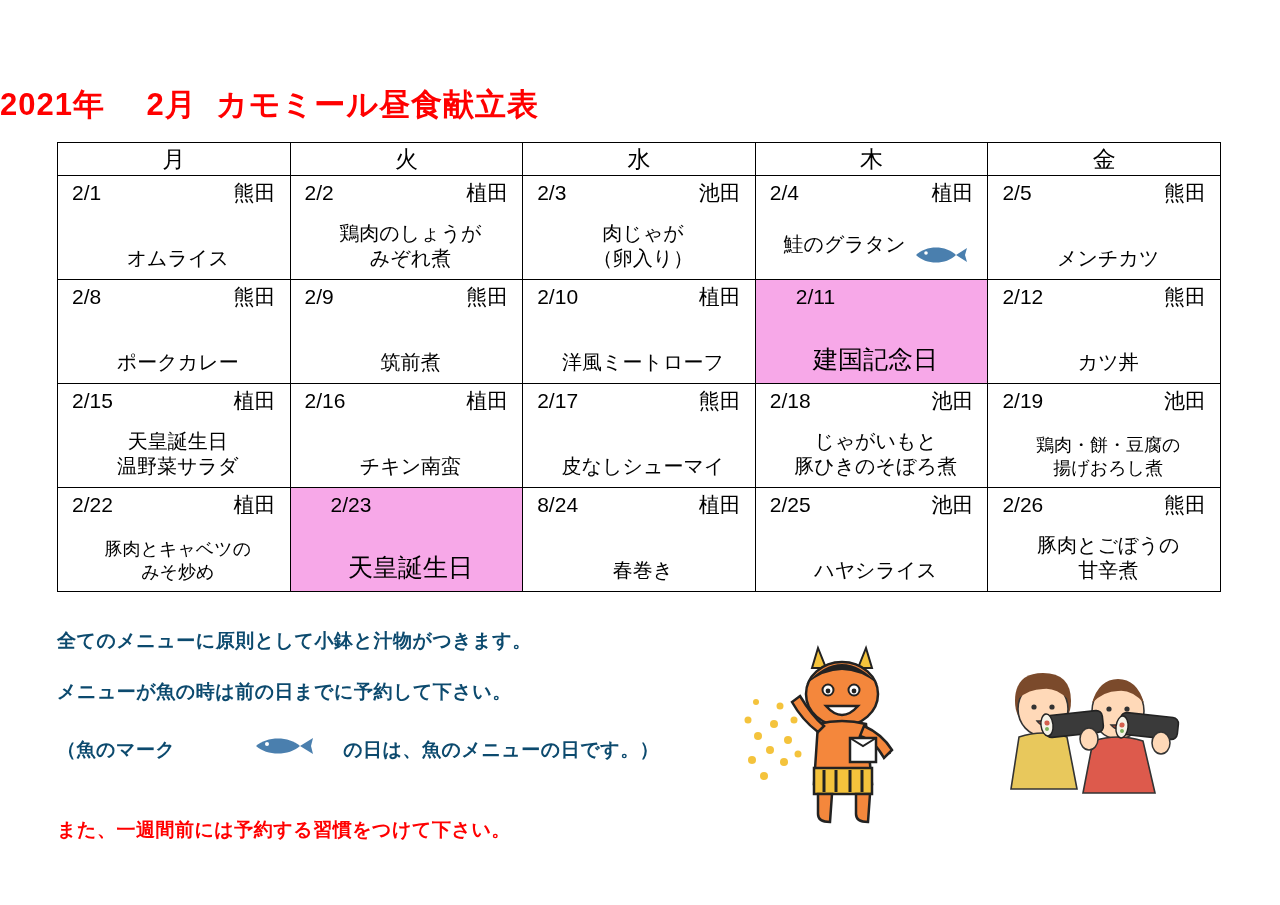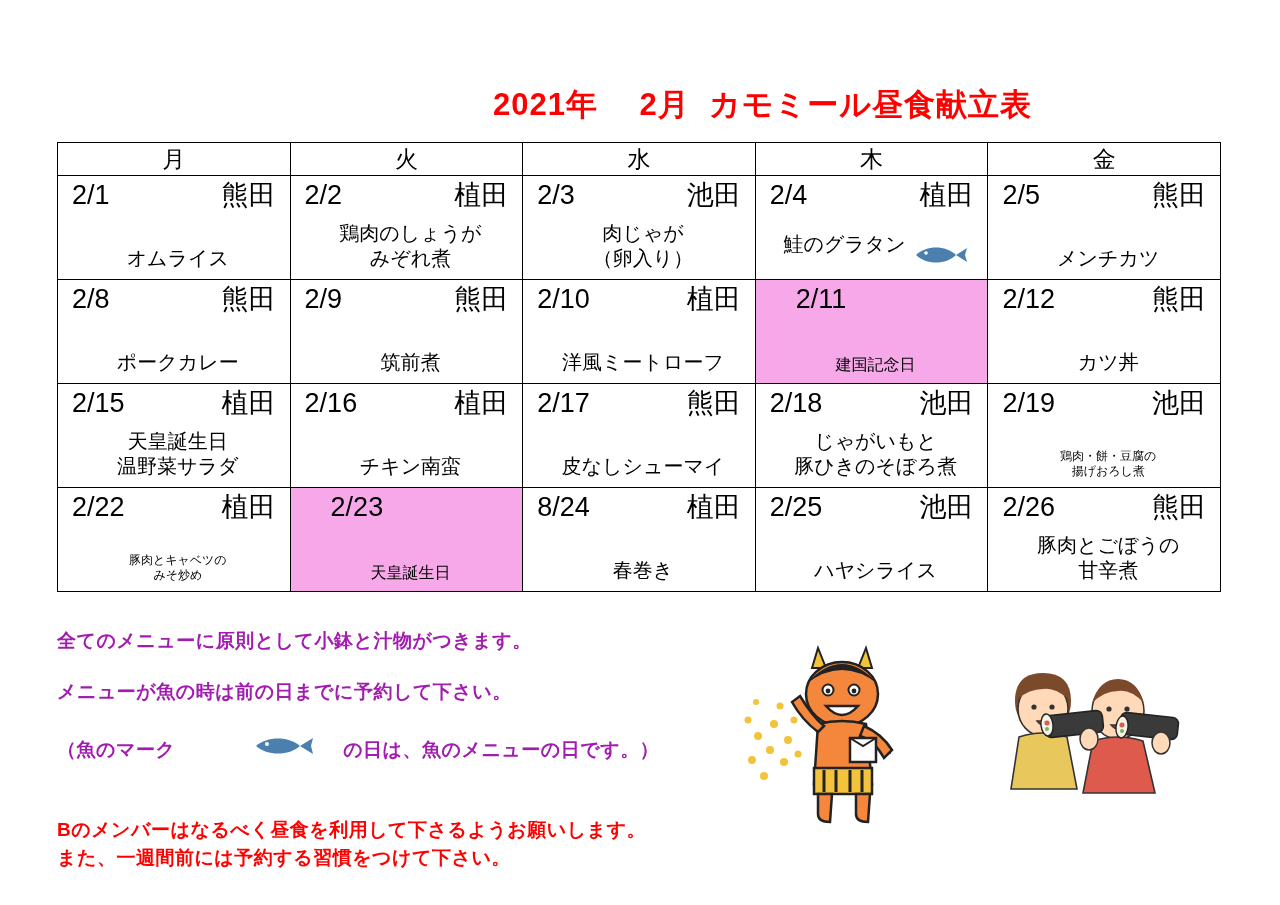--- a/index.html
+++ b/index.html
@@ -21,21 +21,21 @@
     width: 1280px;
     height: 905px;
   }
 
   
   .title {
     position: absolute;
     left: 0;
     top: 84px;
     width: 1032px;
-    text-align: right;
+    text-align: left;
     color: #ff0000;
     font-size: 31px;
     font-weight: bold;
     letter-spacing: 1px;
     white-space: pre;
   }
 
   
   .calendar {
     position: absolute;
@@ -64,65 +64,65 @@
   .cell-inner {
     position: relative;
     height: 100%;
     width: 100%;
   }
   .cell-head {
     display: flex;
     justify-content: space-between;
     align-items: flex-start;
     padding: 5px 14px 0 14px;
-    font-size: 27px;
+    font-size: 21px;
     line-height: 1.1;
     box-sizing: border-box;
   }
   .cell-date { white-space: pre; }
   .cell-person { white-space: pre; }
   .cell-menu {
     position: absolute;
     left: 8px;
     right: 0;
     bottom: 8px;
     text-align: center;
     font-size: 20px;
     line-height: 1.25;
     white-space: pre-line;
     padding: 0 4px;
     box-sizing: border-box;
   }
   .cell-menu.small {
-    font-size: 12px;
+    font-size: 18px;
     margin-top: 40px;
   }
   .holiday {
     background: #f7a8e8;
   }
   .holiday .cell-head { justify-content: flex-start; padding-left: 40px; }
-  .holiday .cell-menu { font-size: 16px; }
+  .holiday .cell-menu { font-size: 25px; }
 
   .fish {
     display: inline-block;
     vertical-align: middle;
     margin-left: 6px;
   }
 
   
   .notes {
     position: absolute;
     left: 57px;
     top: 627px;
     width: 700px;
   }
   .note-line {
     font-size: 19px;
     font-weight: bold;
-    color: #a21caf;
+    color: #0c4a6e;
     letter-spacing: 0.5px;
     line-height: 1.5;
     white-space: pre;
   }
   .note-block { margin-bottom: 22px; }
   .note-red {
     color: #ff0000;
   }
   .note-inline {
     display: flex;
@@ -385,21 +385,20 @@
           <svg width="64" height="22" viewBox="0 0 64 22">
             <path d="M5 11 C16 1, 38 1, 49 11 C38 21, 16 21, 5 11 Z" fill="#4a7fae"></path>
             <path d="M49 11 L62 3 L60 11 L62 19 Z" fill="#4a7fae"></path>
             <circle cx="16" cy="9" r="2" fill="#ffffff"></circle>
           </svg>
         </span>
         <span style="margin-left:16px">の日は、魚のメニューの日です。）</span>
       </div>
     </div>
     <div class="note-block">
-      <div class="note-line note-red">Bのメンバーはなるべく昼食を利用して下さるようお願いします。</div>
       <div class="note-line note-red">また、一週間前には予約する習慣をつけて下さい。</div>
     </div>
   </div>
 
   <div class="art-oni">
     <svg width="210" height="210" viewBox="0 0 210 210">
 
       <g fill="#f4c33c">
         <circle cx="18" cy="108" r="4"></circle>
           <circle cx="34" cy="96" r="4"></circle>

